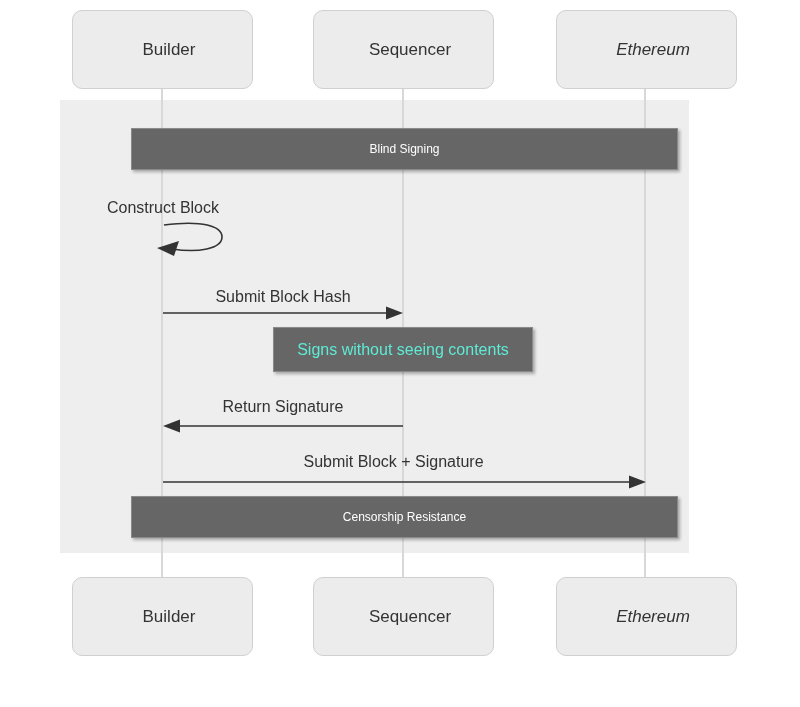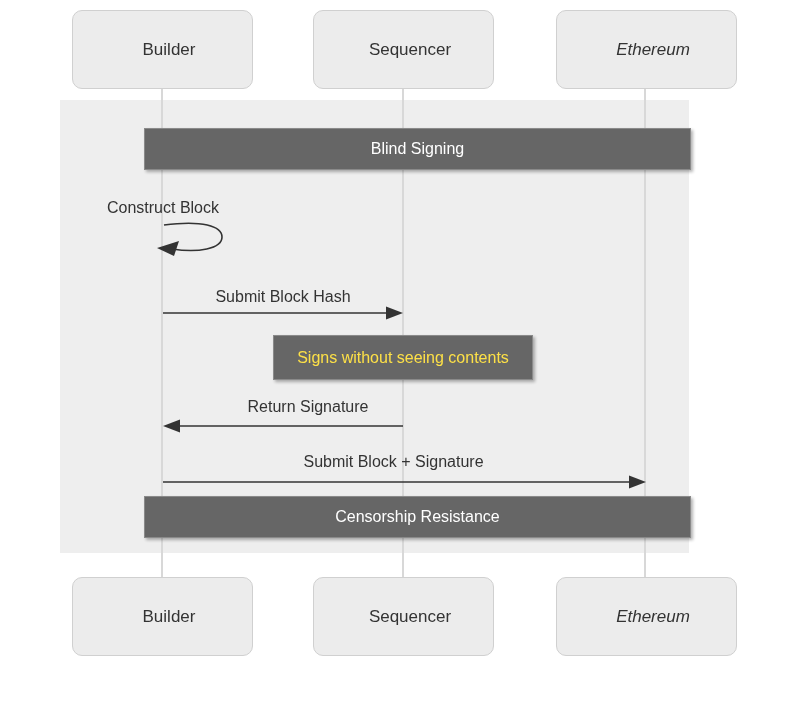--- a/index.html
+++ b/index.html
@@ -58,66 +58,65 @@
     padding-left: 13px;
   }
   .actor.top    { top: 10px; }
   .actor.bottom { top: 577px; }
   .actor.col-builder   { left: 72px; }
   .actor.col-sequencer { left: 313px; }
   .actor.col-ethereum  { left: 556px; font-style: italic; }
   
   .phase-bar {
     position: absolute;
-    left: 144px;
+    left: 131px;
     width: 547px;
     height: 42px;
     background: #666666;
     border: 1px solid #8a8a8a;
     box-sizing: border-box;
     box-shadow: 2px 2px 3px rgba(0,0,0,0.3);
     display: flex;
     align-items: center;
     justify-content: center;
     color: #ffffff;
-    font-size: 16px;
+    font-size: 12px;
     z-index: 2;
   }
   .phase-bar.blind      { top: 128px; }
   .phase-bar.censorship { top: 496px; text-align: center; }
   
   .note-box {
     position: absolute;
     left: 273px;
     top: 327px;
     width: 260px;
     height: 45px;
     background: #666666;
     border: 1px solid #8a8a8a;
     box-sizing: border-box;
     box-shadow: 2px 2px 3px rgba(0,0,0,0.3);
     display: flex;
     align-items: center;
     justify-content: center;
-    color: #fde047;
+    color: #5eead4;
     font-size: 16px;
     z-index: 2;
-    margin-top: 8px;
   }
   
   .msg-label {
     position: absolute;
     text-align: center;
     font-size: 16px;
     color: #333333;
     z-index: 3;
   }
   .msg-label.construct  { left: 73px;  top: 199px; width: 180px; }
   .msg-label.submithash { left: 163px; top: 288px; width: 240px; }
-  .msg-label.returnsig  { left: 163px; top: 398px; width: 240px; padding-left: 25px; }
+  .msg-label.returnsig  { left: 163px; top: 398px; width: 240px; }
   .msg-label.submitsig  { left: 163px; top: 453px; width: 461px; }
   
   .arrow-layer {
     position: absolute;
     left: 0;
     top: 0;
     width: 800px;
     height: 707px;
     z-index: 3;
     pointer-events: none;

